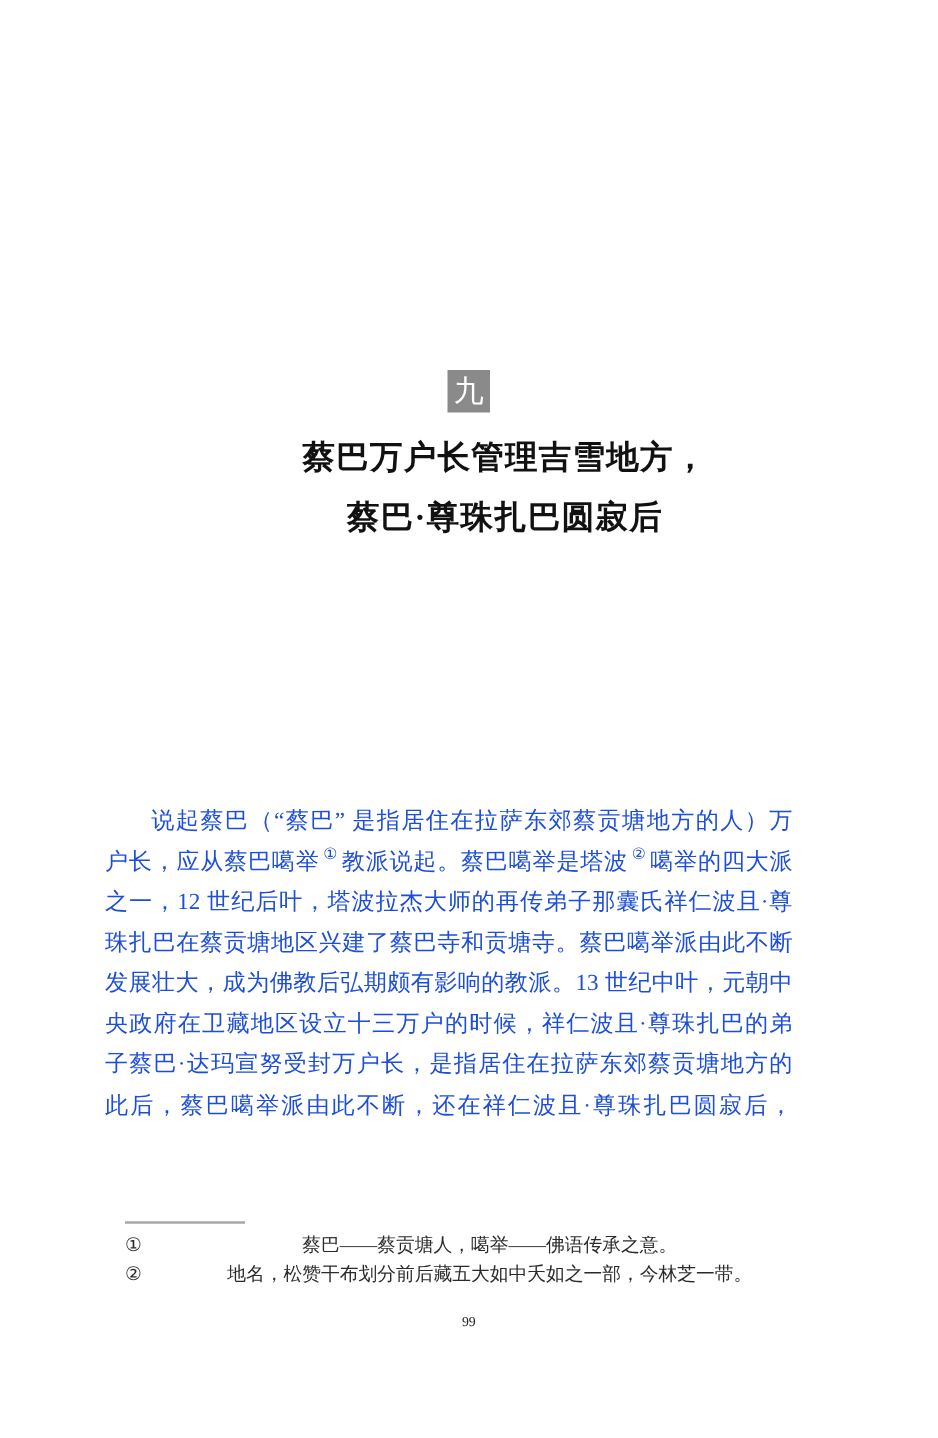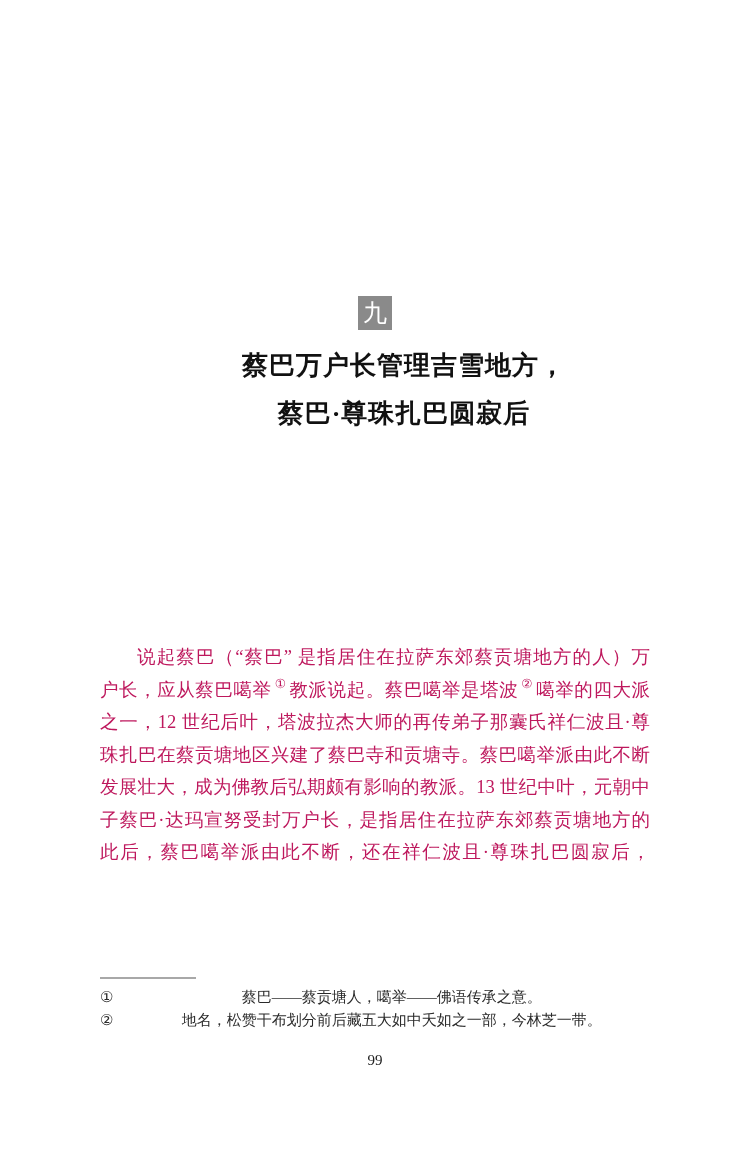--- a/index.html
+++ b/index.html
@@ -41,25 +41,25 @@
     font-weight: bold;
     color: #111111;
     letter-spacing: 1px;
     padding-left: 29px;
   }
   .title-line.first { top: 348px; }
   .title-line.second { top: 396px; }
 
   .body-text {
     position: absolute;
-    left: 100px;
+    left: 84px;
     top: 641px;
     width: 550px;
     font-size: 18.5px;
-    color: #be185d;
+    color: #1d4ed8;
   }
   .body-line {
     height: 32.5px;
     line-height: 32.5px;
     overflow: hidden;
     text-align: justify;
     text-align-last: justify;
   }
   .body-line:first-child {
     text-indent: 2em;
@@ -97,41 +97,42 @@
   .fn-text {
     flex: 1 1 auto;
     text-align: center;
   }
   .page-number {
     position: absolute;
     left: 0;
     top: 1052px;
     width: 100%;
     text-align: center;
-    font-size: 15px;
+    font-size: 11px;
     color: #222222;
   }
 </style>
 </head>
 <body>
 
 <div class="page">
 
   <div class="chapter-badge" style="background: rgb(138, 138, 138);">九</div>
 
   <h1 class="title-line first">蔡巴万户长管理吉雪地方，</h1>
 
   <h1 class="title-line second">蔡巴·尊珠扎巴圆寂后</h1>
 
   <div class="body-text">
       <div class="body-line">说起蔡巴（“蔡巴” 是指居住在拉萨东郊蔡贡塘地方的人）万</div>
       <div class="body-line">户长，应从蔡巴噶举<sup class="fn-ref">①</sup>教派说起。蔡巴噶举是塔波<sup class="fn-ref">②</sup>噶举的四大派系</div>
       <div class="body-line">之一，12 世纪后叶，塔波拉杰大师的再传弟子那囊氏祥仁波且·尊</div>
       <div class="body-line">珠扎巴在蔡贡塘地区兴建了蔡巴寺和贡塘寺。蔡巴噶举派由此不断</div>
       <div class="body-line">发展壮大，成为佛教后弘期颇有影响的教派。13 世纪中叶，元朝中</div>
+      <div class="body-line">央政府在卫藏地区设立十三万户的时候，祥仁波且·尊珠扎巴的弟</div>
       <div class="body-line">子蔡巴·达玛宣努受封万户长，是指居住在拉萨东郊蔡贡塘地方的人。</div>
       <div class="body-line">此后，蔡巴噶举派由此不断，还在祥仁波且·尊珠扎巴圆寂后，</div>
     </div>
 
   <div class="footnote-rule" style="background: rgb(168, 168, 168);"></div>
 
   <div class="footnotes">
       <div class="footnote">
         <span class="fn-marker">①</span>
         <span class="fn-text">蔡巴——蔡贡塘人，噶举——佛语传承之意。</span>

